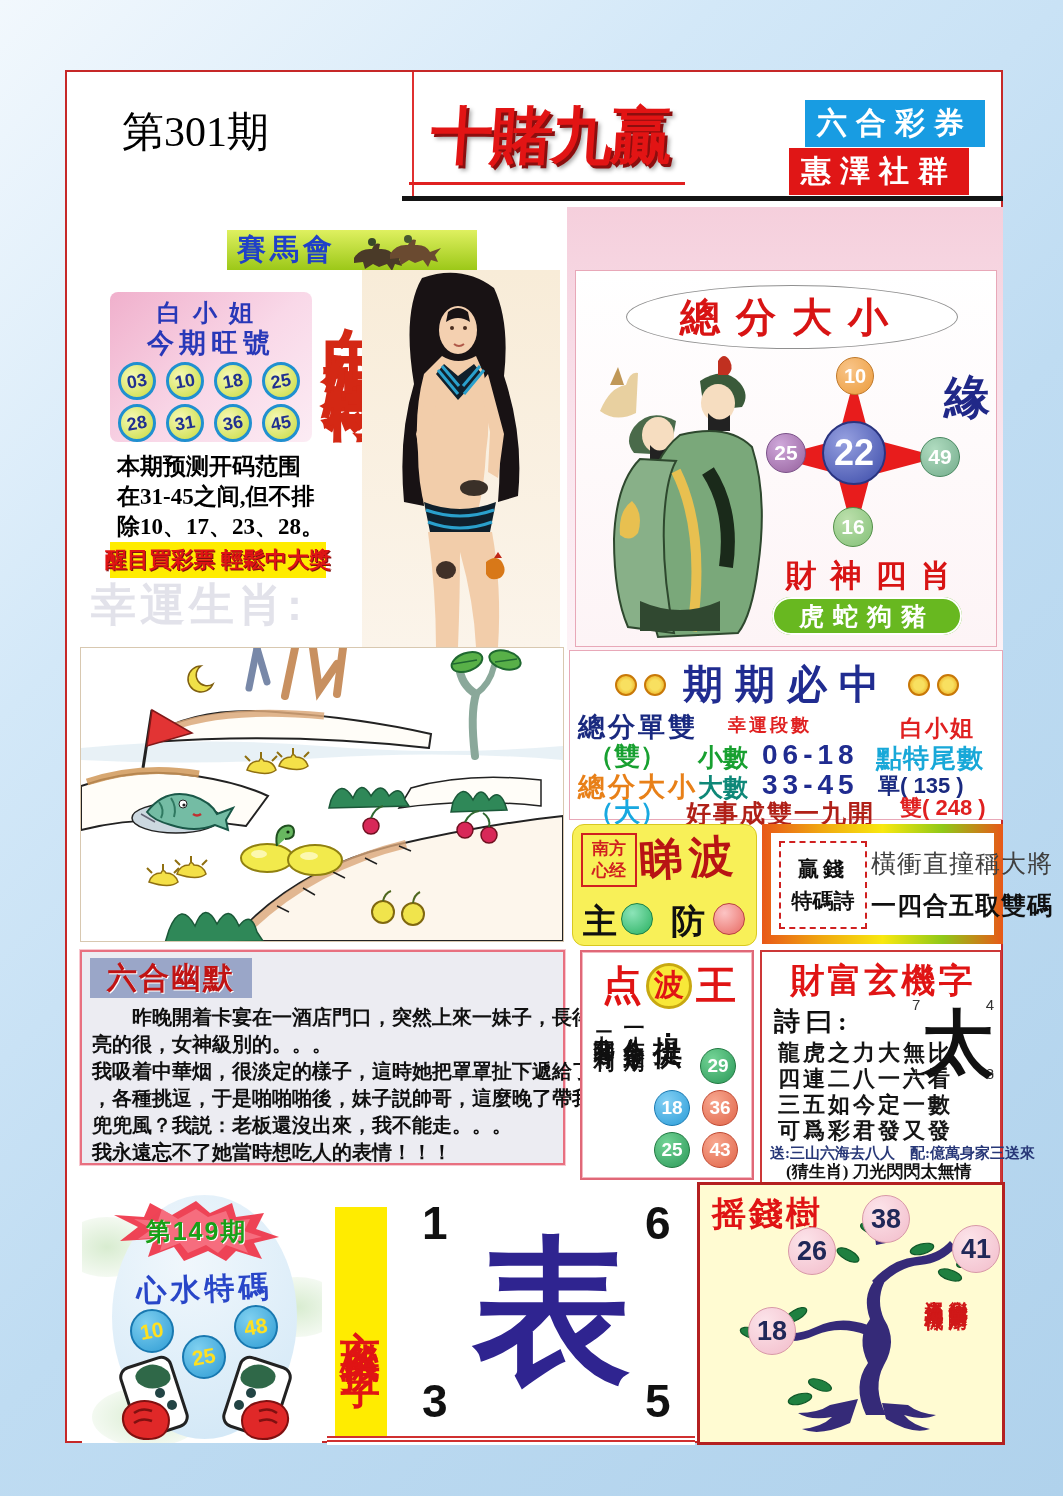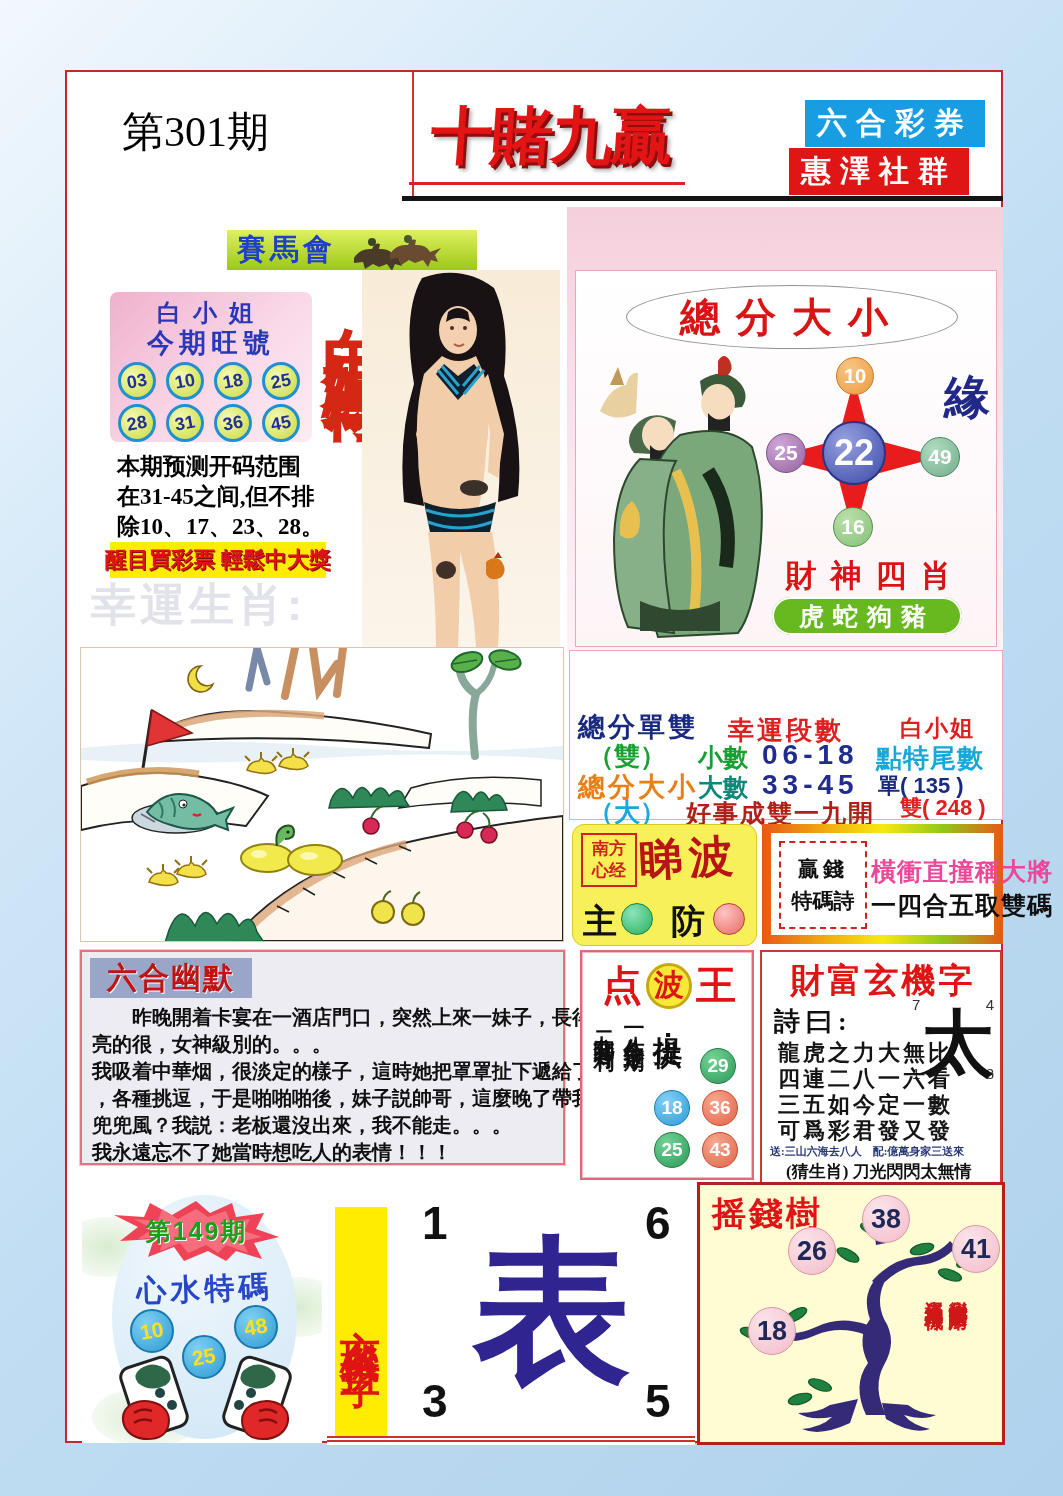--- a/index.html
+++ b/index.html
@@ -167,22 +167,29 @@
           <span>16</span>
         </div>
     <div class="abs kai" style="left:368px;top:96px;font-size:46px;font-weight:900;color:#202888;">緣</div>
     <div class="abs kai" style="left:182px;top:284px;width:235px;text-align:center;color:#d81414;font-size:31px;font-weight:900;letter-spacing:14px;">財神四肖</div>
     <div class="abs" style="left:196px;top:326px;width:190px;height:38px;background:#68b820;border-radius:19px;
                 color:#fff;font-size:25px;font-weight:900;letter-spacing:9px;display:flex;align-items:center;
                 justify-content:center;box-shadow:0 0 0 2px #fff inset;">虎蛇狗豬</div>
   </div>
 
   <div class="abs panelborder" style="left:502px;top:578px;width:434px;height:170px;background:#fff;border:1px solid #e8a8b8;">
+    <div class="abs" style="left:0;top:6px;width:434px;display:flex;align-items:center;justify-content:center;gap:7px;">
+      <span class="ball" style="position:static;width:22px;height:22px;border:2px solid #c87808;background:radial-gradient(circle,#f8e060 40%,#e8a010);"></span>
+      <span class="ball" style="position:static;width:22px;height:22px;border:2px solid #c87808;background:radial-gradient(circle,#f8e060 40%,#e8a010);"></span>
+      <span class="kai" style="color:#202c90;font-size:40px;font-weight:900;letter-spacing:12px;margin:0 10px;">期期必中</span>
+      <span class="ball" style="position:static;width:22px;height:22px;border:2px solid #c87808;background:radial-gradient(circle,#f8e060 40%,#e8a010);"></span>
+      <span class="ball" style="position:static;width:22px;height:22px;border:2px solid #c87808;background:radial-gradient(circle,#f8e060 40%,#e8a010);"></span>
+    </div>
     <div class="abs" style="left:8px;top:58px;font-size:27px;font-weight:900;color:#1a2a80;letter-spacing:3px;">總分單雙</div>
-    <div class="abs kai" style="left:158px;top:62px;font-size:26px;font-weight:700;color:#e02020;letter-spacing:3px;">幸運段數</div>
+    <div class="abs kai" style="left:158px;top:62px;font-size:18px;font-weight:700;color:#e02020;letter-spacing:3px;">幸運段數</div>
     <div class="abs kai" style="left:330px;top:62px;font-size:23px;font-weight:700;color:#e02020;letter-spacing:2px;">白小姐</div>
     <div class="abs" style="left:18px;top:88px;font-size:26px;font-weight:900;color:#18a030;">（雙）</div>
     <div class="abs" style="left:128px;top:90px;font-size:25px;font-weight:900;color:#18a030;">小數</div>
     <div class="abs" style="left:192px;top:88px;font-size:28px;font-weight:900;color:#202c90;letter-spacing:5px;">06-18</div>
     <div class="abs" style="left:306px;top:90px;font-size:26px;font-weight:900;color:#18a8d8;letter-spacing:1px;">點特尾數</div>
     <div class="abs" style="left:8px;top:118px;font-size:27px;font-weight:900;color:#e88018;letter-spacing:3px;">總分大小</div>
     <div class="abs" style="left:128px;top:120px;font-size:25px;font-weight:900;color:#0f8878;">大數</div>
     <div class="abs" style="left:192px;top:118px;font-size:28px;font-weight:900;color:#202c90;letter-spacing:5px;">33-45</div>
     <div class="abs" style="left:308px;top:120px;font-size:22px;font-weight:900;color:#1a2a80;">單( 135 )</div>
     <div class="abs" style="left:18px;top:144px;font-size:26px;font-weight:900;color:#18a8e0;">（大）</div>
@@ -204,21 +211,21 @@
   </div>
 
   <div class="abs" style="left:695px;top:752px;width:241px;height:120px;
               background:linear-gradient(90deg,#e85818,#f0a810,#f8e810,#90c818,#e85818);">
     <div class="abs" style="left:9px;top:9px;width:223px;height:102px;background:#fff;">
       <div class="abs" style="left:8px;top:8px;width:84px;height:84px;border:2px dashed #d02020;display:flex;flex-direction:column;
                   align-items:center;justify-content:center;line-height:32px;">
         <span class="kai" style="font-size:21px;font-weight:700;color:#101010;letter-spacing:4px;">贏錢</span>
         <span class="kai" style="font-size:21px;font-weight:700;color:#101010;">特碼詩</span>
       </div>
-      <div class="abs" style="left:100px;top:14px;font-size:25px;font-weight:700;color:#ec4899;letter-spacing:1px;white-space:nowrap;margin-top:8px;">橫衝直撞稱大將</div>
+      <div class="abs" style="left:100px;top:14px;font-size:25px;font-weight:400;color:#404040;letter-spacing:1px;white-space:nowrap;">橫衝直撞稱大將</div>
       <div class="abs" style="left:100px;top:56px;font-size:25px;font-weight:900;color:#101010;letter-spacing:1px;white-space:nowrap;">一四合五取雙碼</div>
     </div>
   </div>
 
   <div class="abs" style="left:13px;top:575px;width:482px;height:293px;border:1px solid #d8c8b0;background:#fff;overflow:hidden;">
     <svg width="482" height="293" viewBox="0 0 482 293">
       <path d="M0 100 q120 -12 240 -2 t242 0 l0 14 q-120 -10 -242 -2 t-240 2z" fill="#d8e8f0" opacity="0.6"></path>
       <path d="M120 18 a13 13 0 1 0 12 18 a9 9 0 1 1 -12 -18z" fill="#f0e048" stroke="#806010" stroke-width="1.5"></path>
       <g stroke="#7888a8" stroke-width="7" stroke-linecap="round" fill="none">
         <path d="M176 0 l-8 40"></path>
@@ -358,21 +365,21 @@
       <span class="abs" style="left:0;bottom:0;font-size:15px;color:#333;">1</span>
       <span class="abs" style="right:0;bottom:0;font-size:15px;color:#333;">8</span>
       <span class="abs kai" style="left:10px;top:0;font-size:72px;font-weight:900;color:#111;">太</span>
     </div>
     <div class="abs kai" style="left:16px;top:88px;font-size:22px;font-weight:700;color:#151515;line-height:26px;letter-spacing:3px;">
       <div>龍虎之力大無比</div>
       <div>四連二八一六看</div>
       <div>三五如今定一數</div>
       <div>可爲彩君發又發</div>
     </div>
-    <div class="abs kai" style="left:8px;top:192px;font-size:11px;font-weight:900;color:#283878;white-space:nowrap;">送:三山六海去八人　配:億萬身家三送來</div>
+    <div class="abs kai" style="left:8px;top:192px;font-size:15px;font-weight:900;color:#283878;white-space:nowrap;">送:三山六海去八人　配:億萬身家三送來</div>
     <div class="abs kai" style="left:24px;top:208px;font-size:17px;font-weight:900;color:#111;">(猜生肖) 刀光閃閃太無情</div>
   </div>
 
   <div class="abs" style="left:15px;top:1115px;width:240px;height:256px;background:#fff;overflow:hidden;">
     <div class="abs" style="left:-20px;top:30px;width:90px;height:60px;border-radius:50%;background:radial-gradient(#d8ecd0,#ffffff00);"></div>
     <div class="abs" style="left:170px;top:90px;width:90px;height:60px;border-radius:50%;background:radial-gradient(#d8ecd0,#ffffff00);"></div>
     <div class="abs" style="left:10px;top:200px;width:110px;height:60px;border-radius:50%;background:radial-gradient(#d8ecd0,#ffffff00);"></div>
     <div class="abs" style="left:30px;top:8px;width:185px;height:244px;border-radius:50%;
                 background:radial-gradient(circle at 40% 28%,#f0f7fc,#cfe6f6);"></div>
     <svg class="abs" style="left:32px;top:14px;" width="165" height="60" viewBox="0 0 165 60">

